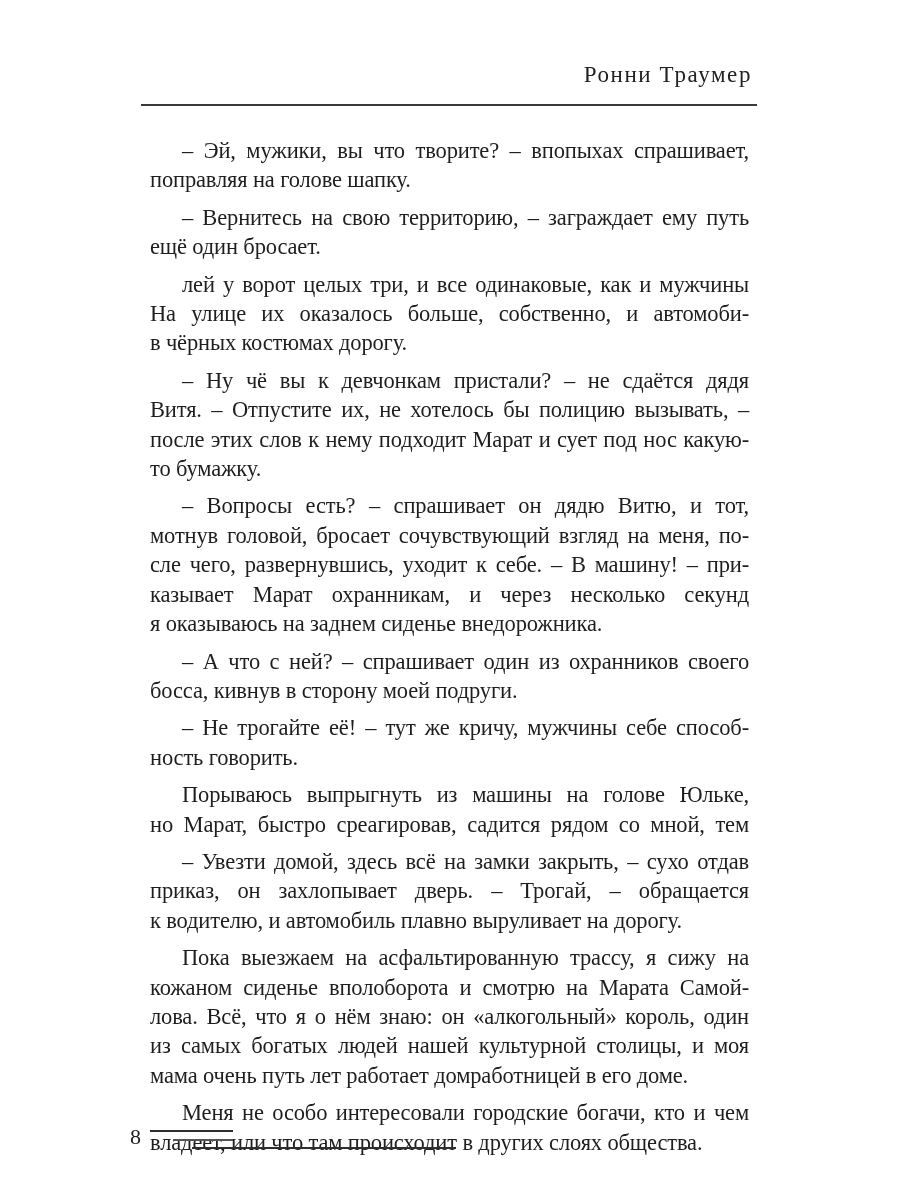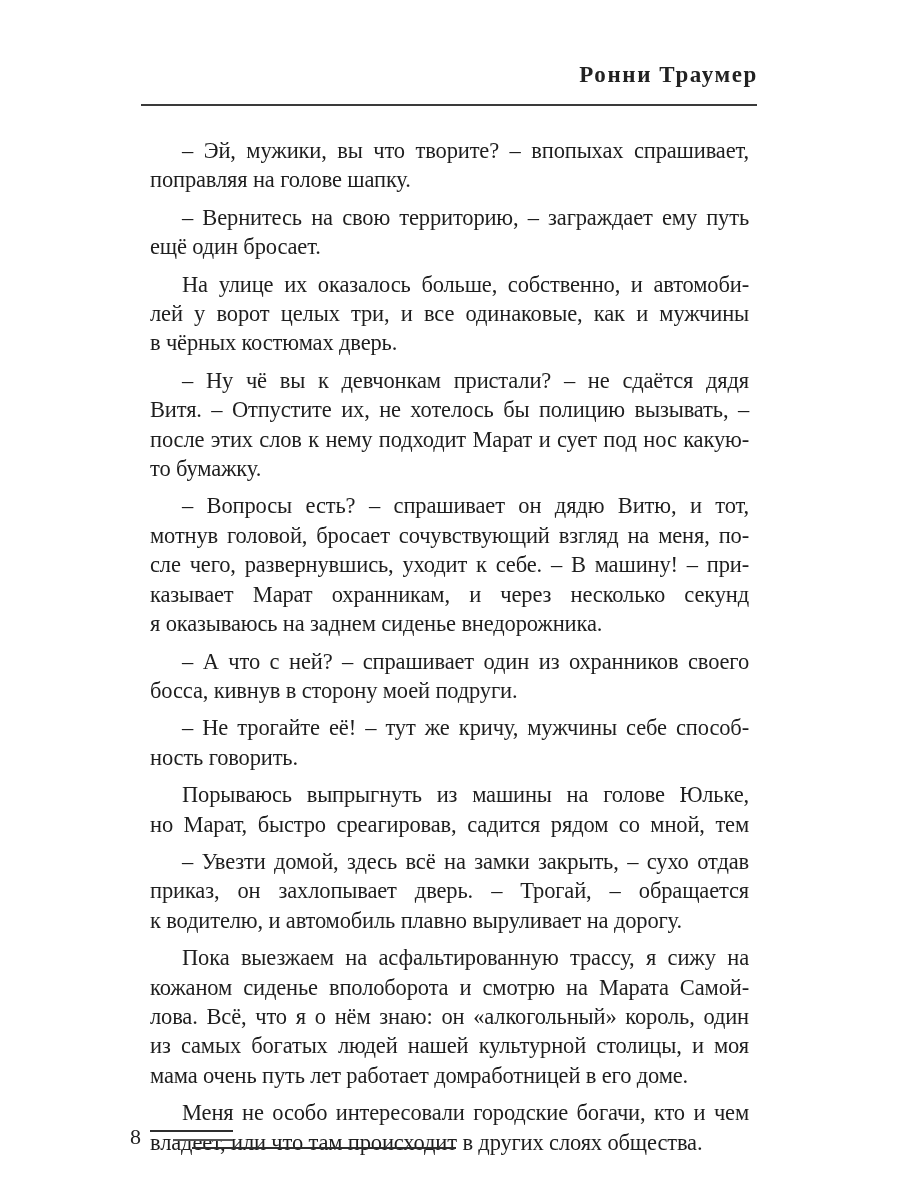--- a/index.html
+++ b/index.html
@@ -1,22 +1,22 @@
 <!DOCTYPE html>
 <html><head>
 <meta charset="utf-8">
 <style>
   html, body { margin: 0; padding: 0; background: #ffffff; }
   body { width: 900px; height: 1200px; position: relative; overflow: hidden; }
   .page { position: absolute; left: 0; top: 0; width: 900px; height: 1200px; background: #ffffff; color: #1e1e1e; }
   .running-head {
-    position: absolute; left: 142px; top: 62px; width: 616px;
+    position: absolute; left: 136px; top: 62px; width: 616px;
     text-align: right;
     font-family: "Liberation Serif", "DejaVu Serif", serif;
-    font-size: 23px; letter-spacing: 1.6px; color: #222; font-weight: bold;
+    font-size: 23px; letter-spacing: 1.6px; color: #222;
   }
   .head-rule { position: absolute; left: 141px; top: 104px; width: 616px; height: 2px; background: #3a3a3a; }
   .body-text {
     position: absolute; left: 142px; top: 128px; width: 615px;
     font-family: "Liberation Serif", "DejaVu Serif", serif;
     font-size: 22.5px; line-height: 29.4px; color: #1e1e1e;
     text-align: justify; hyphens: manual;
     letter-spacing: -0.15px;
   }
   .body-text p { margin: 8px; text-indent: 32px; }
@@ -43,23 +43,23 @@
   <div class="body-text">
     <p>
       <span class="line">– Эй, мужики, вы что творите? – впопыхах спрашивает,</span>
       <span class="line last" style="text-indent:0">поправляя на голове шапку.</span>
     </p>
     <p>
       <span class="line">– Вернитесь на свою территорию, – заграждает ему путь</span>
       <span class="line last">ещё один бросает.</span>
     </p>
     <p class="gap">
+      <span class="line">лей у ворот целых три, и все одинаковые, как и мужчины</span>
       <span class="line">На улице их оказалось больше, собственно, и автомоби-</span>
-      <span class="line">лей у ворот целых три, и все одинаковые, как и мужчины</span>
-      <span class="line last">в чёрных костюмах дверь.</span>
+      <span class="line last">в чёрных костюмах дорогу.</span>
     </p>
     <p>
       <span class="line">– Ну чё вы к девчонкам пристали? – не сдаётся дядя</span>
       <span class="line">Витя. – Отпустите их, не хотелось бы полицию вызывать, –</span>
       <span class="line">после этих слов к нему подходит Марат и сует под нос какую-</span>
       <span class="line last">то бумажку.</span>
     </p>
     <p>
       <span class="line">– Вопросы есть? – спрашивает он дядю Витю, и тот,</span>
       <span class="line">мотнув головой, бросает сочувствующий взгляд на меня, по-</span>

